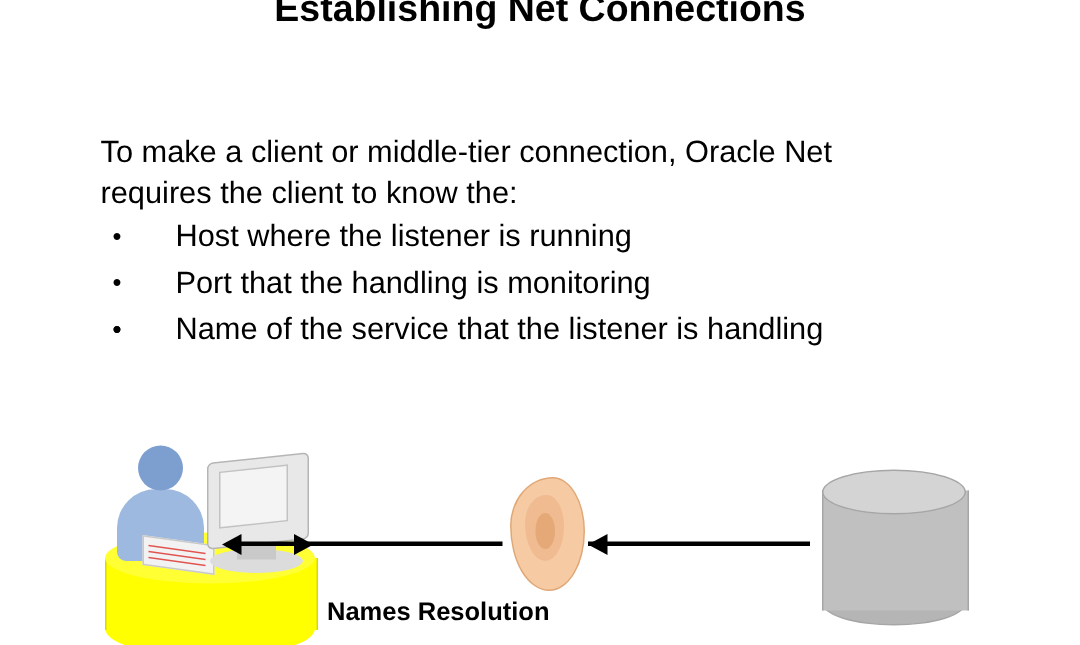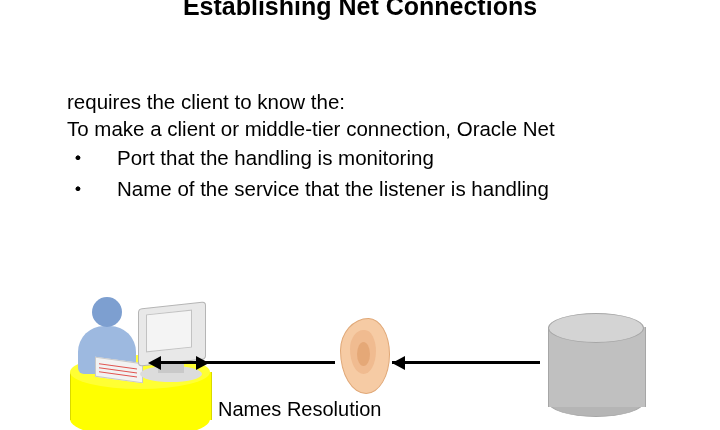--- a/index.html
+++ b/index.html
@@ -251,39 +251,40 @@
     background: #d4d4d4;
     border-radius: 50%;
     border: 1px solid #a6a6a6;
     box-sizing: border-box;
   }
 
   .caption {
     position: absolute;
     left: 218px;
     top: 398px;
-    font-size: 20px;
-    font-weight: normal;
+    font-size: 17px;
+    font-weight: bold;
     color: #000000;
     white-space: nowrap;
   }
 </style>
 </head>
 <body>
 
 <div class="slide">
 
   <div class="slide-title">Establishing Net Connections</div>
 
   <div class="body-text">
+    <div class="body-line">To make a client or middle-tier connection, Oracle Net</div>
     <div class="body-line">requires the client to know the:</div>
-    <div class="body-line">To make a client or middle-tier connection, Oracle Net</div>
     <ul class="bullet-list">
       <li class="bullet-item">
         <span class="bullet-dot">•</span>
+        <span>Host where the listener is running</span>
       </li>
       <li class="bullet-item">
         <span class="bullet-dot">•</span>
         <span>Port that the handling is monitoring</span>
       </li>
       <li class="bullet-item">
         <span class="bullet-dot">•</span>
       </li>
       <li class="bullet-item">
         <span class="bullet-dot">•</span>

